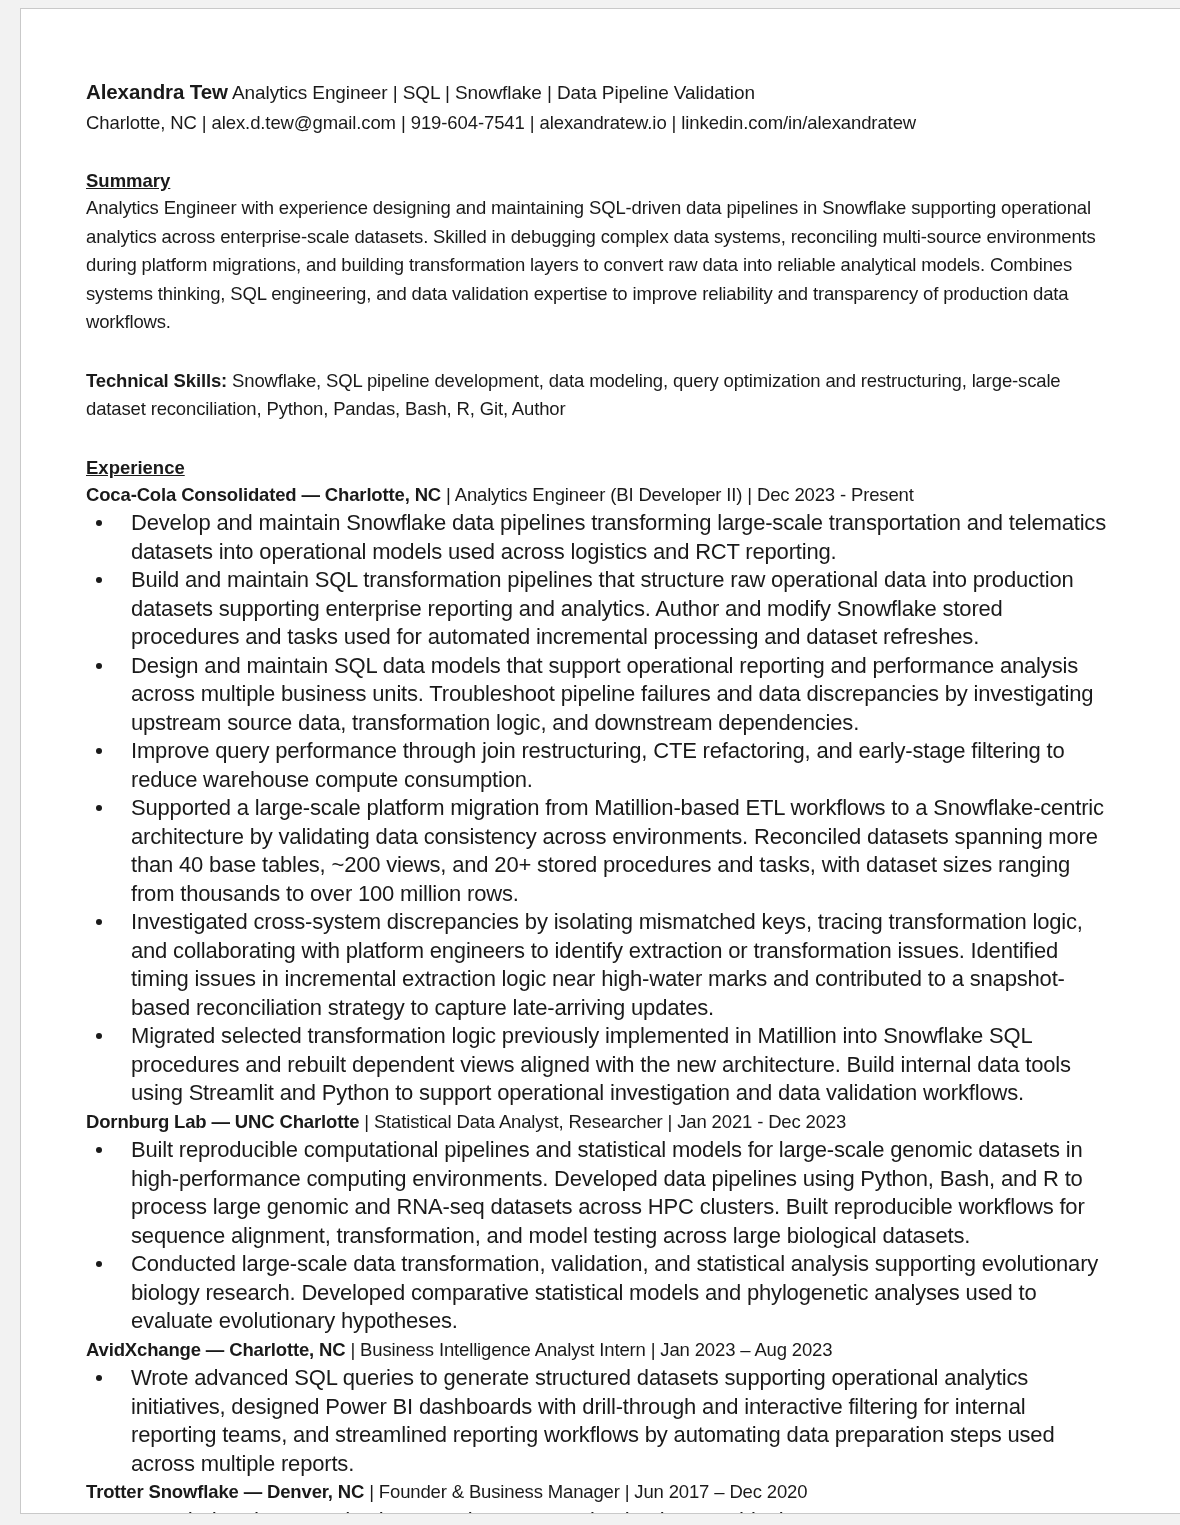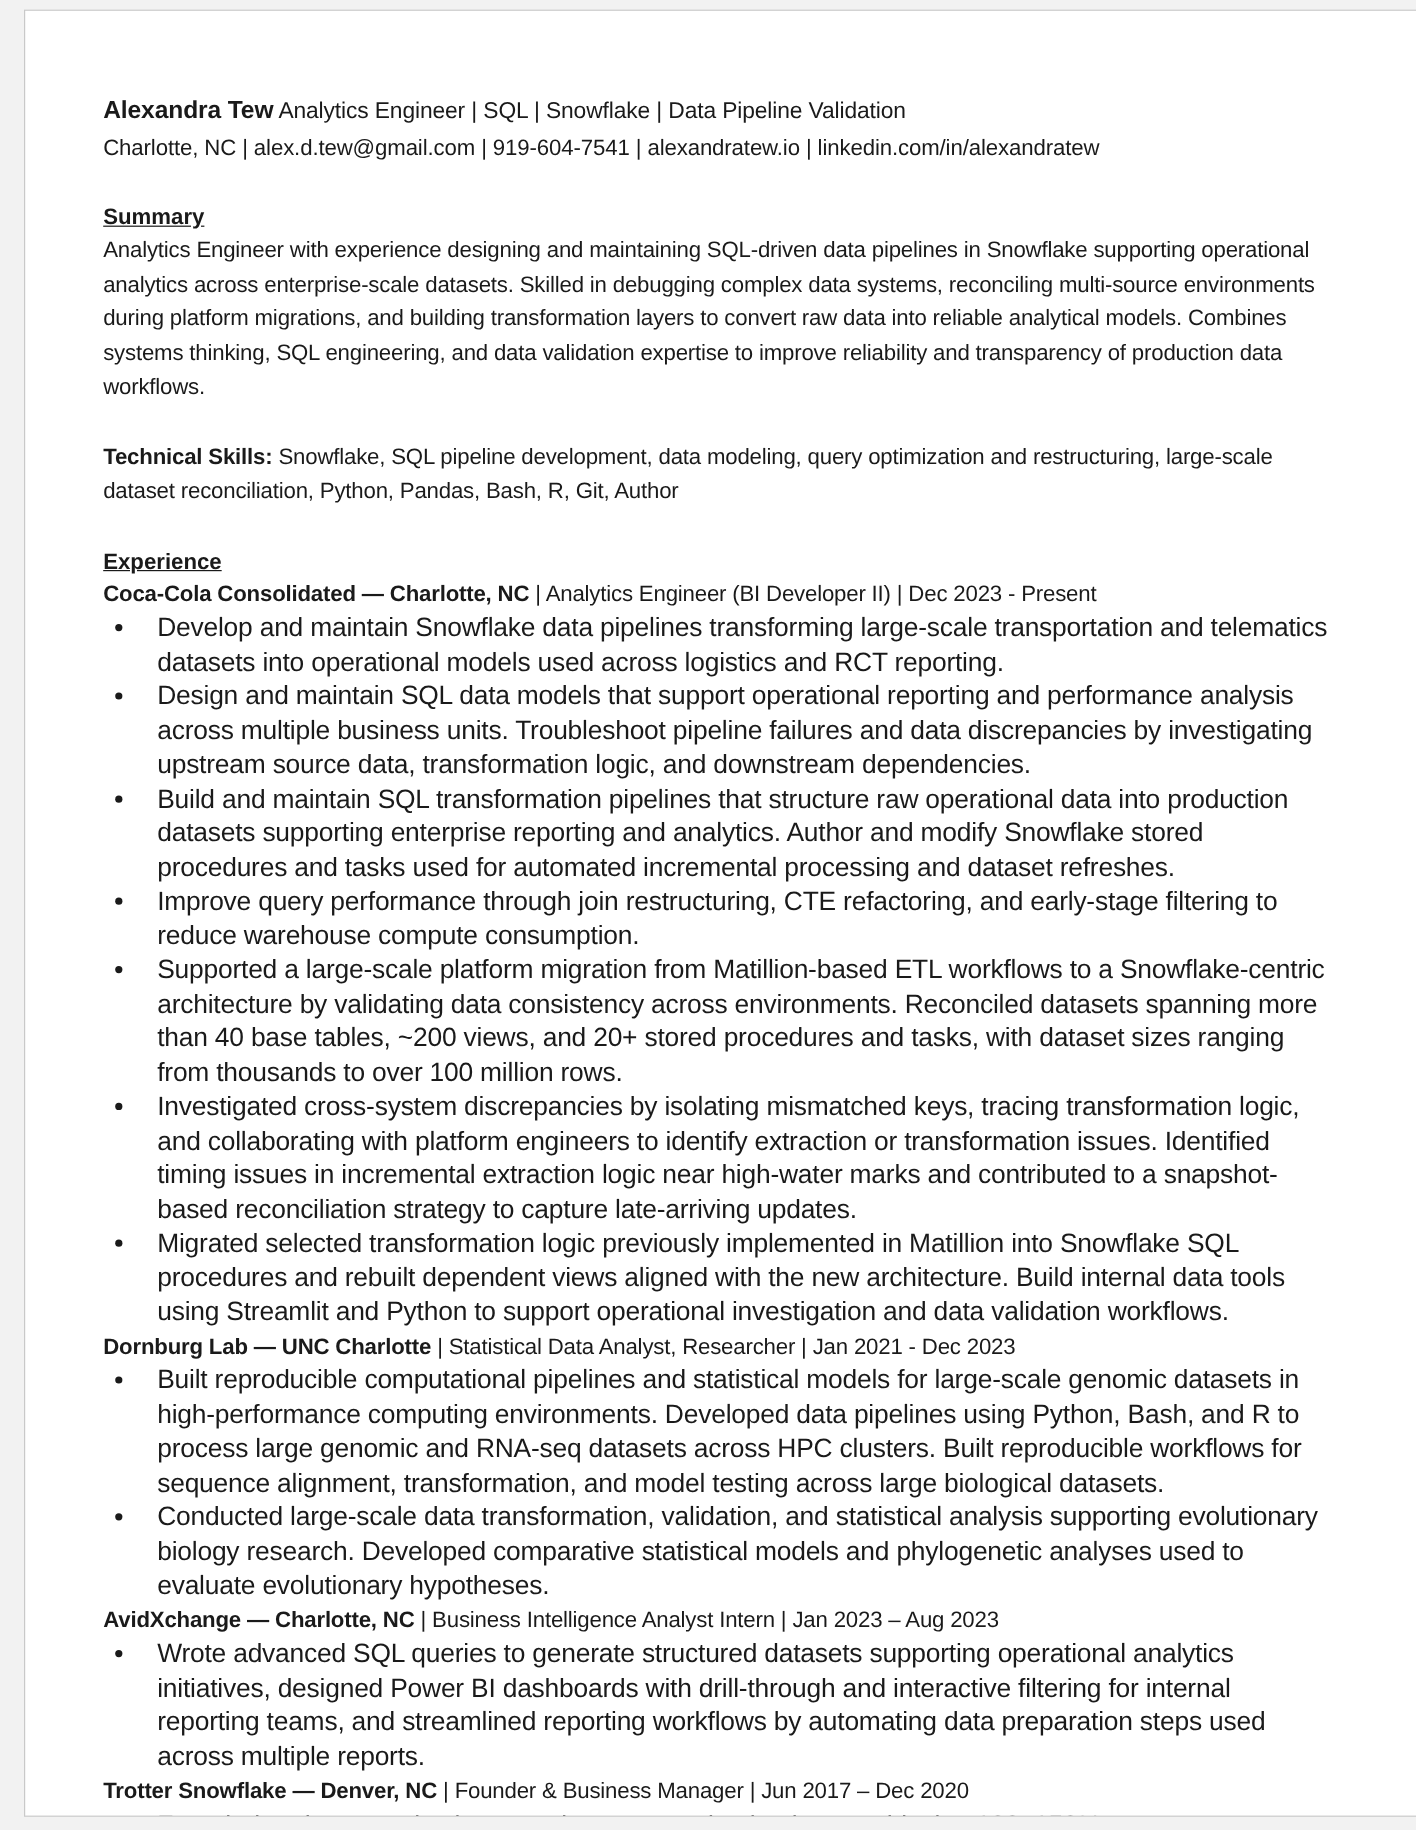--- a/index.html
+++ b/index.html
@@ -130,22 +130,22 @@
 
     <div class="section">
       <div class="section-title">Experience</div>
 
       <div>
         <div class="job-header">
           <span class="job-company">Coca-Cola Consolidated — Charlotte, NC</span><span class="job-meta"> | Analytics Engineer (BI Developer II) | Dec 2023 - Present</span>
         </div>
         <ul class="bullets">
           <li><span class="dot"></span><span>Develop and maintain Snowflake data pipelines transforming large-scale transportation and telematics datasets into operational models used across logistics and RCT reporting.</span></li>
+          <li><span class="dot"></span><span>Build and maintain SQL transformation pipelines that structure raw operational data into production datasets supporting enterprise reporting and analytics. Author and modify Snowflake stored procedures and tasks used for automated incremental processing and dataset refreshes.</span></li>
           <li><span class="dot"></span><span>Design and maintain SQL data models that support operational reporting and performance analysis across multiple business units. Troubleshoot pipeline failures and data discrepancies by investigating upstream source data, transformation logic, and downstream dependencies.</span></li>
-          <li><span class="dot"></span><span>Build and maintain SQL transformation pipelines that structure raw operational data into production datasets supporting enterprise reporting and analytics. Author and modify Snowflake stored procedures and tasks used for automated incremental processing and dataset refreshes.</span></li>
           <li><span class="dot"></span><span>Improve query performance through join restructuring, CTE refactoring, and early-stage filtering to reduce warehouse compute consumption.</span></li>
           <li><span class="dot"></span><span>Supported a large-scale platform migration from Matillion-based ETL workflows to a Snowflake-centric architecture by validating data consistency across environments. Reconciled datasets spanning more than 40 base tables, ~200 views, and 20+ stored procedures and tasks, with dataset sizes ranging from thousands to over 100 million rows.</span></li>
           <li><span class="dot"></span><span>Investigated cross-system discrepancies by isolating mismatched keys, tracing transformation logic, and collaborating with platform engineers to identify extraction or transformation issues. Identified timing issues in incremental extraction logic near high-water marks and contributed to a snapshot-based reconciliation strategy to capture late-arriving updates.</span></li>
           <li><span class="dot"></span><span>Migrated selected transformation logic previously implemented in Matillion into Snowflake SQL procedures and rebuilt dependent views aligned with the new architecture. Build internal data tools using Streamlit and Python to support operational investigation and data validation workflows.</span></li>
         </ul>
       </div>
 
       <div>
         <div class="job-header">
           <span class="job-company">Dornburg Lab — UNC Charlotte</span><span class="job-meta"> | Statistical Data Analyst, Researcher | Jan 2021 - Dec 2023</span>

